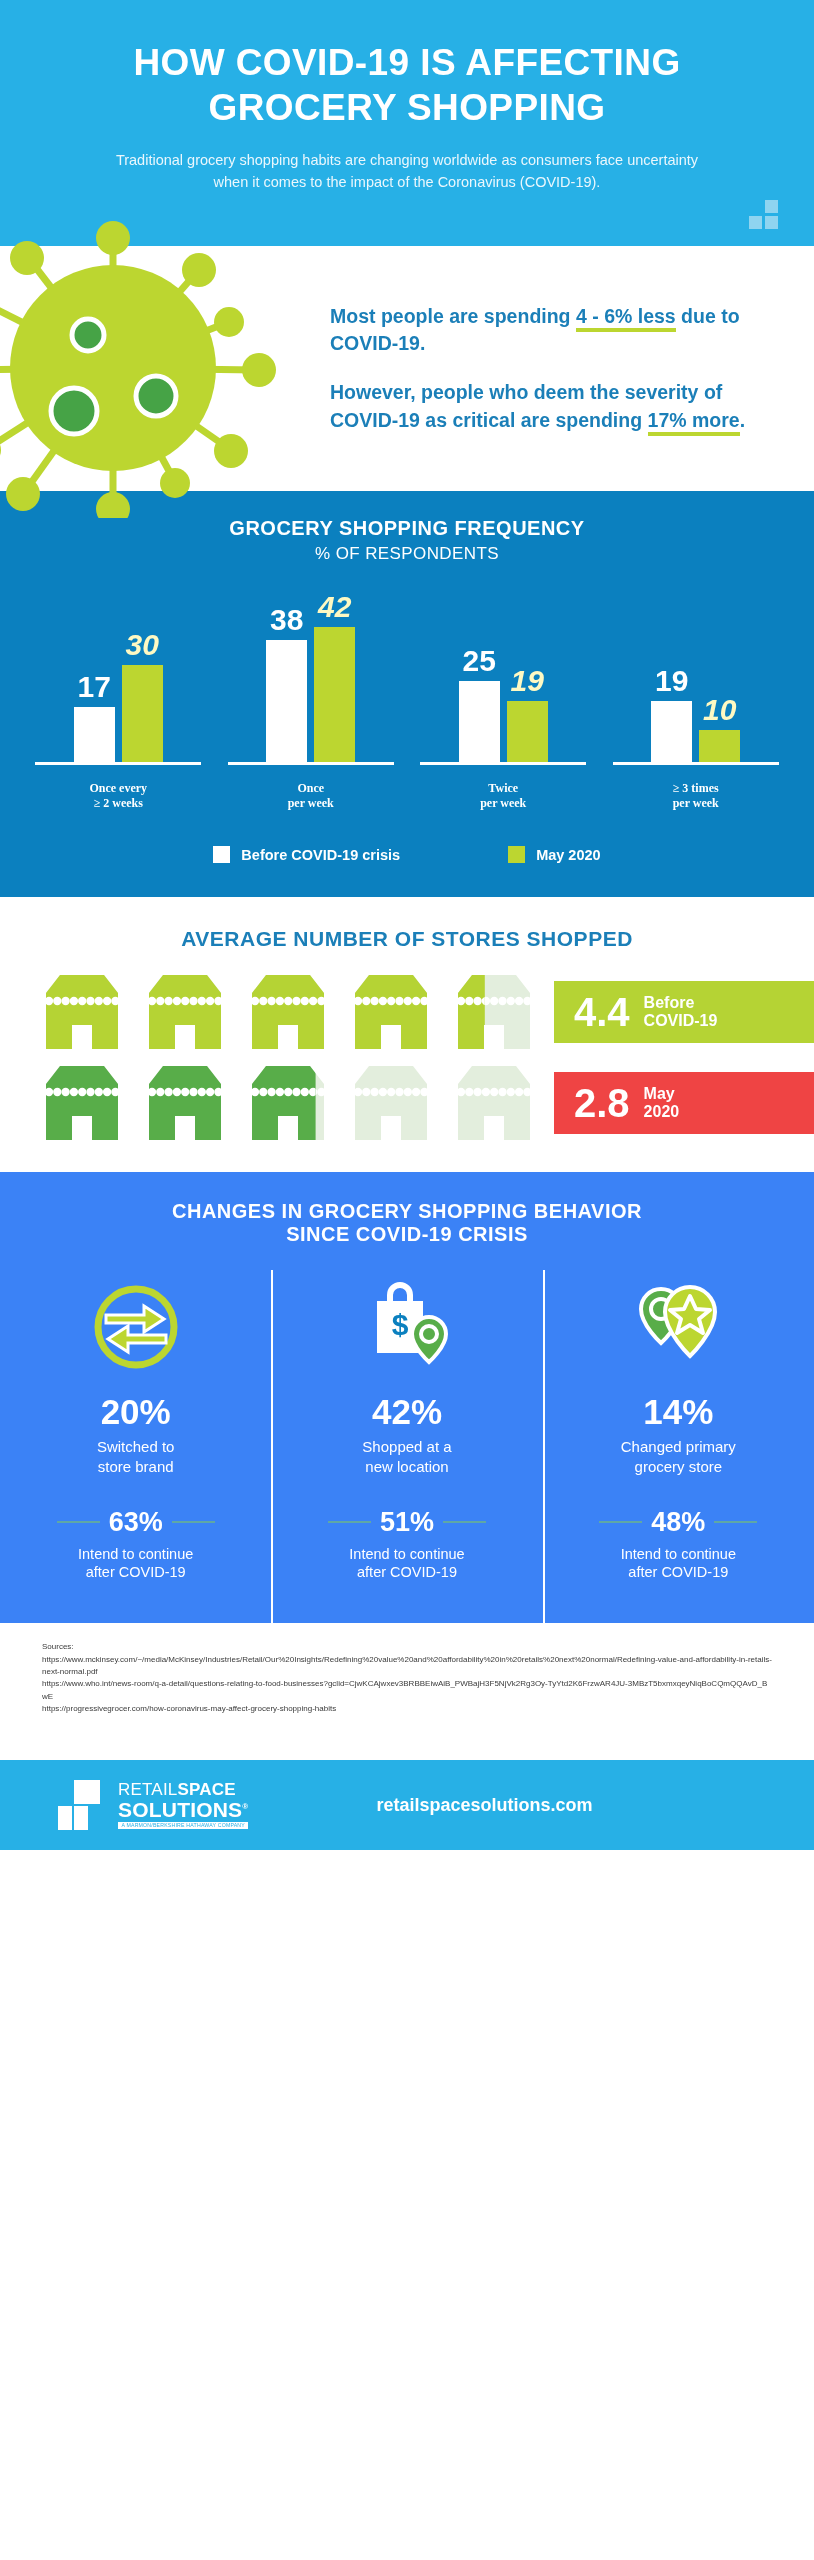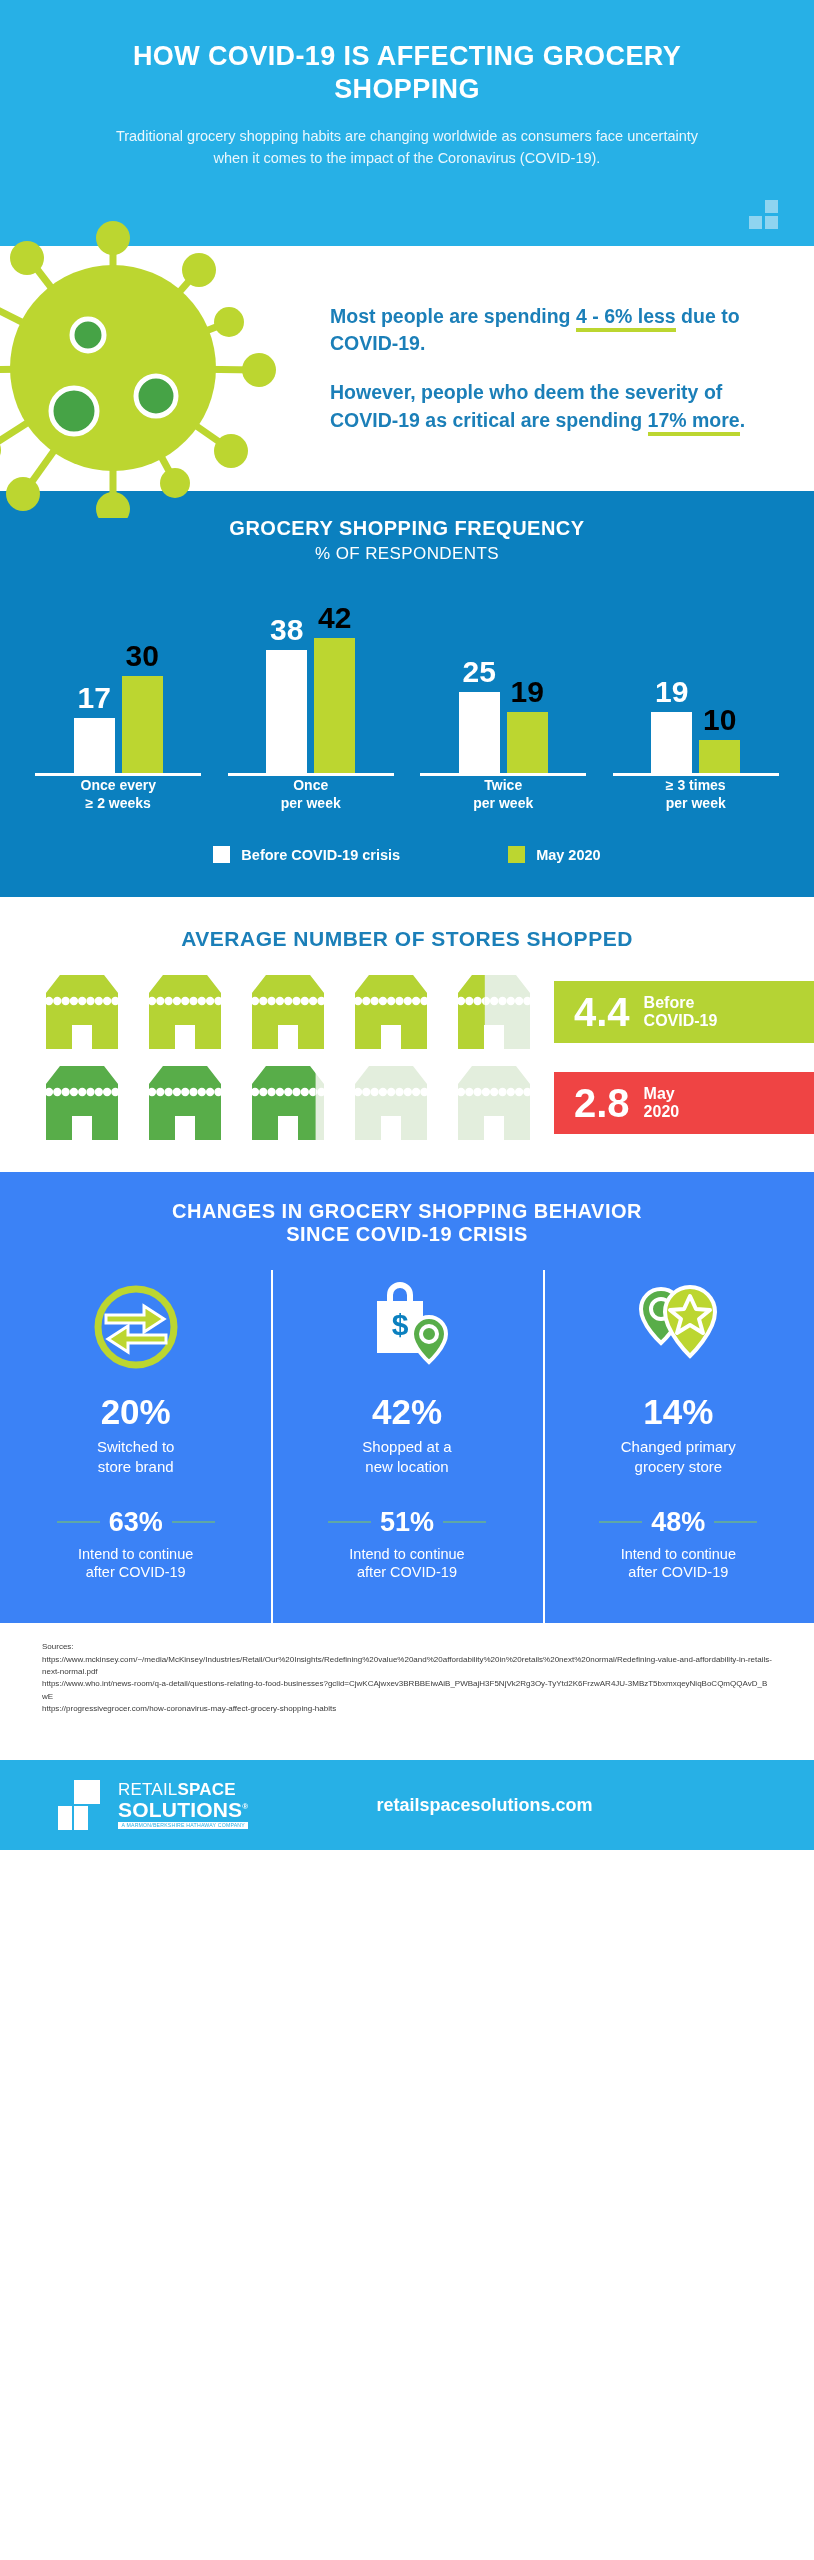--- a/index.html
+++ b/index.html
@@ -18,21 +18,21 @@
 
   
   .hero {
     background: #27b0e6;
     padding: 40px 60px 34px 60px;
     position: relative;
     height: 246px;
   }
   .hero-title {
     color: #ffffff;
-    font-size: 27px;
+    font-size: 37px;
     font-weight: bold;
     text-align: center;
     letter-spacing: 0.4px;
     line-height: 1.22;
     text-transform: uppercase;
   }
   .hero-sub {
     color: #eaf7fd;
     font-size: 14.5px;
     text-align: center;
@@ -121,36 +121,37 @@
   .pair {
     display: flex;
     align-items: flex-end;
     justify-content: center;
     gap: 7px;
     height: 186px;
   }
   .bcol { display: flex; flex-direction: column; align-items: center; justify-content: flex-end; }
   .bval { font-size: 30px; font-weight: bold; line-height: 1; margin-bottom: 5px; }
   .bval.w { color: #ffffff; }
-  .bval.g { color: #000000; }
+  .bval.g { color: #fef9c3; font-style: italic; }
   .bar { width: 41px; }
   .bar.w { background: #ffffff; }
   .bar.g { background: #bcd630; }
   .axis {
     height: 3px;
     background: #ffffff;
     width: 166px;
     margin: 0 auto;
   }
   .cat {
     color: #ffffff;
-    font-size: 14px;
+    font-size: 12px;
     font-weight: bold;
     line-height: 1.3;
-    margin-top: 0;
+    margin-top: 16px;
+    font-family: Liberation Serif, serif;
   }
   .legend {
     display: flex;
     justify-content: center;
     gap: 108px;
     margin-top: 34px;
     align-items: center;
   }
   .lg { display: flex; align-items: center; gap: 11px; }
   .swatch { width: 17px; height: 17px; display: block; }

